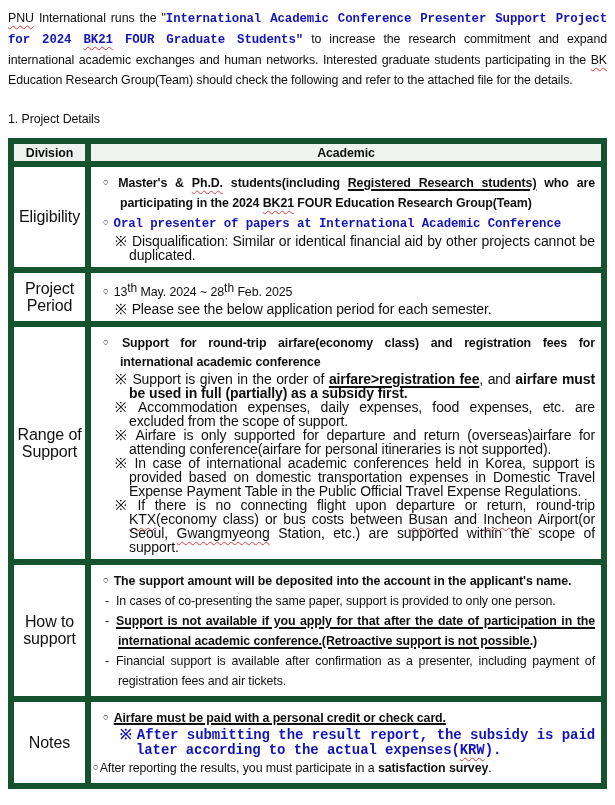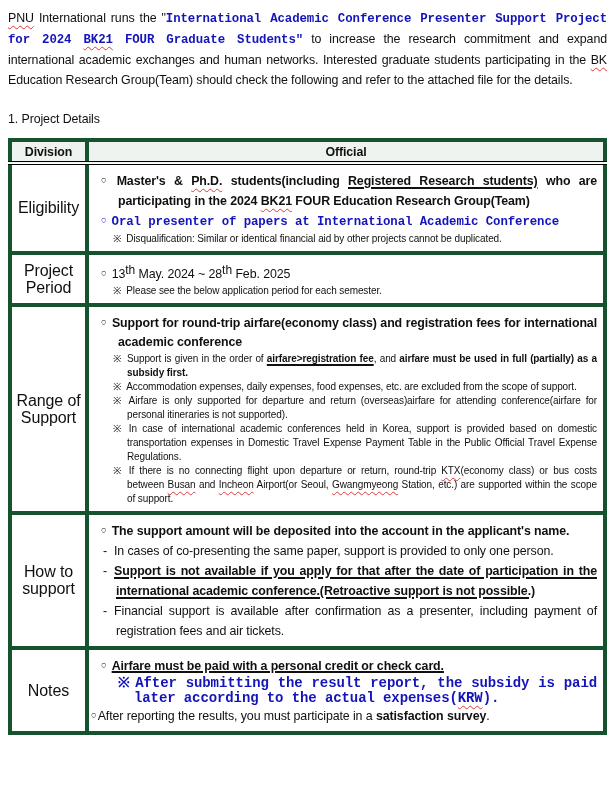--- a/index.html
+++ b/index.html
@@ -18,21 +18,21 @@
 
   table.details-table {
     width: 599px;
     border-collapse: collapse;
     table-layout: fixed;
     border-top: 2px solid #000;
     border-bottom: 2px solid #000;
     border-left: 1px solid #000;
     border-right: 1px solid #000;
   }
-  .details-table th, .details-table td { border: 4px solid #14532d; }
+  .details-table th, .details-table td { border: 6px solid #14532d; }
   .details-table thead th {
     background: #eff3f0;
     font-size: 12.4px;
     font-weight: bold;
     height: 23px;
     padding: 1px;
     border-bottom: 4px double #000;
   }
   col.c1 { width: 77px; }
 
@@ -40,21 +40,21 @@
     font-size: 16px;
     line-height: 17px;
     text-align: center;
     vertical-align: middle;
     padding: 2px;
   }
   td.details { vertical-align: middle; padding: 5px 6px 5px 2px; }
 
   .ln { text-align: justify; }
   .main { font-size: 12.4px; line-height: 20px; }
-  .note { font-size: 10px; line-height: 14px; }
+  .note { font-size: 14px; line-height: 14px; }
   .bluenote { font-size: 14px; line-height: 14px; }
 
   .b { font-weight: bold; }
   .blue { color: #1414bb; font-family: Liberation Mono, monospace; }
   .u { text-decoration: underline; text-underline-offset: 2px; }
   .sp {
     text-decoration-line: underline;
     text-decoration-style: wavy;
     text-decoration-color: #e03a3a;
     text-decoration-thickness: 1px;
@@ -82,21 +82,21 @@
   <p class="intro"><span class="sp">PNU</span><span> International runs the "</span><span class="b blue">International Academic Conference Presenter Support Project for 2024 </span><span class="b blue sp">BK21</span><span class="b blue"> FOUR Graduate Students"</span><span> to increase the research commitment and expand international academic exchanges and human networks. Interested graduate students participating in the </span><span class="sp">BK</span><span> Education Research Group(Team) should check the following and refer to the attached file for the details.</span></p>
   <h3 class="section-title">1. Project Details</h3>
   <table class="details-table">
     <colgroup>
         <col class="c1">
         <col>
       </colgroup>
     <thead>
       <tr>
         <th>Division</th>
-        <th>Official</th>
+        <th>Academic</th>
       </tr>
     </thead>
     <tbody>
         <tr>
           <td class="division">Eligibility</td>
           <td class="details">
             <div class="ln main bl-circle"><span class="blt ">○</span><span class="b">Master's &amp; </span><span class="b sp">Ph.D.</span><span class="b"> students(including </span><span class="b u">Registered Research students)</span><span class="b"> who are participating in the 2024 </span><span class="b sp">BK21</span><span class="b"> FOUR Education Research Group(Team)</span></div>
             <div class="ln main bl-circle"><span class="blt blue">○</span><span class="b blue">Oral presenter of papers at International Academic Conference</span></div>
             <div class="ln note bl-ref"><span class="blt ">※</span><span>Disqualification: Similar or identical financial aid by other projects cannot be duplicated.</span></div>
           </td>

